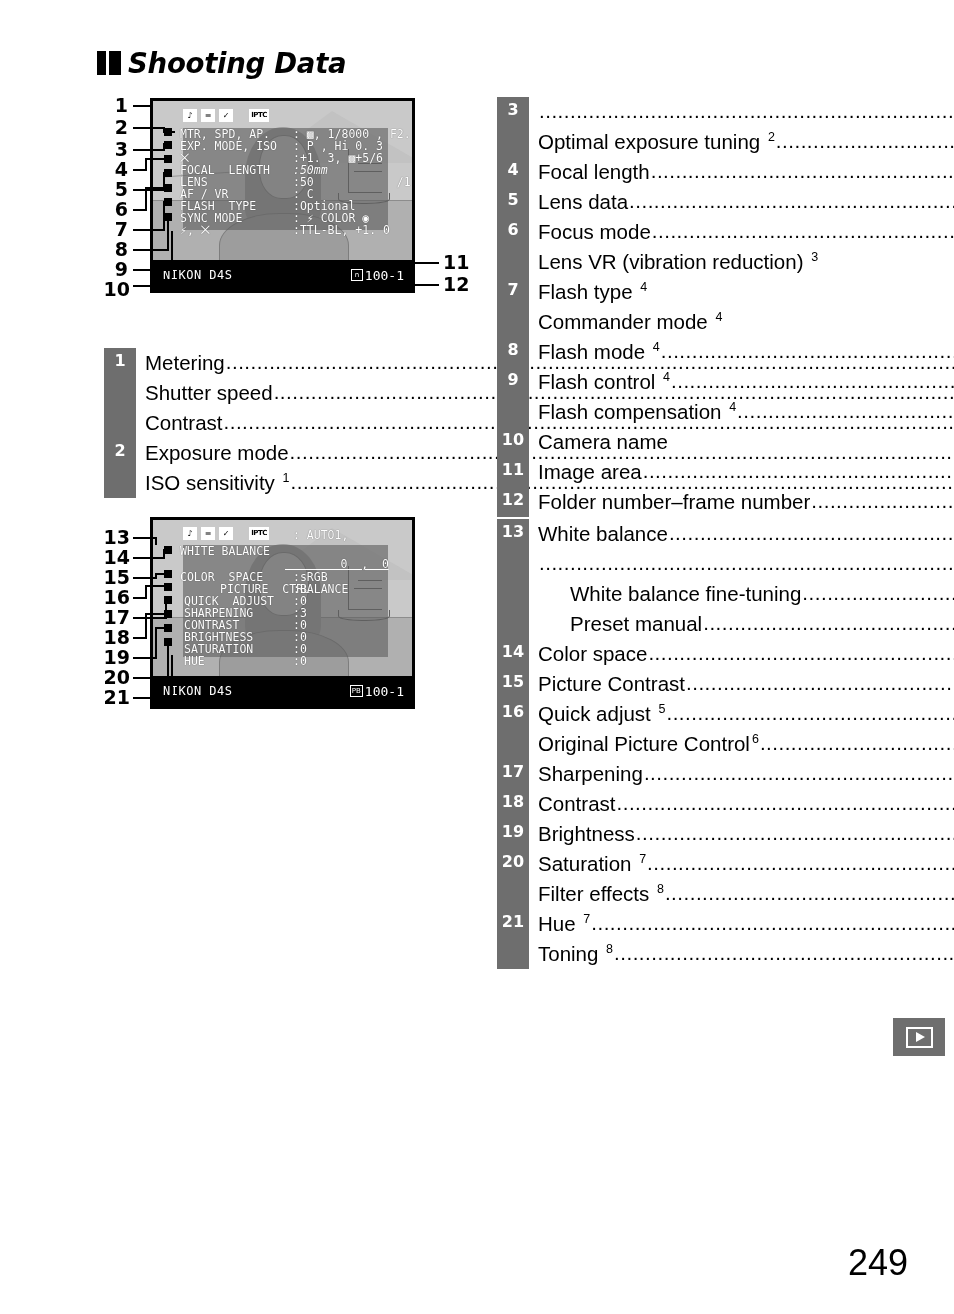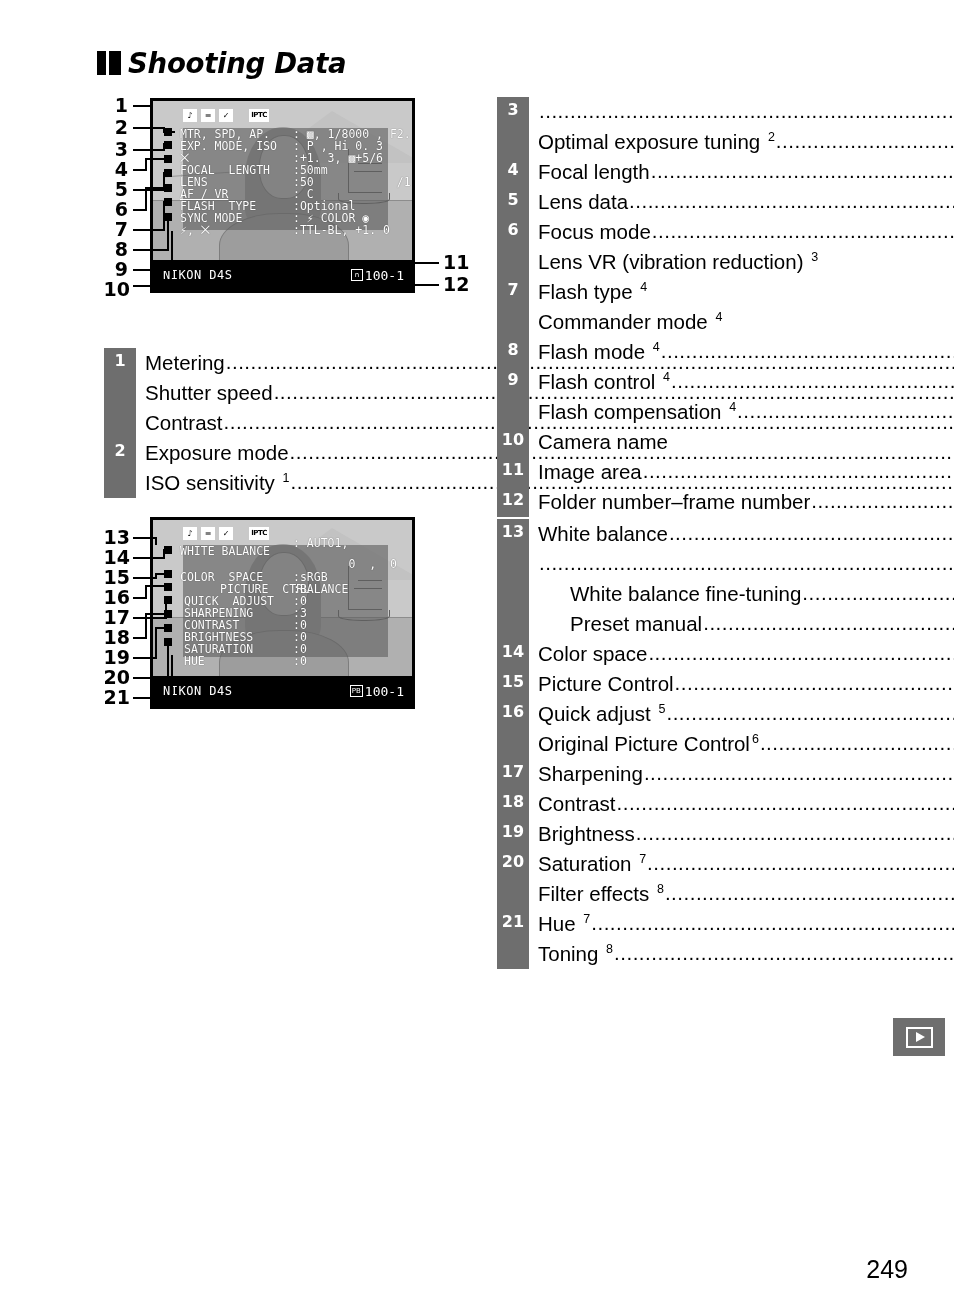--- a/index.html
+++ b/index.html
@@ -247,21 +247,21 @@
   .tab-icon .tri {
     width:0;height:0;
     border-top:5px solid transparent;
     border-bottom:5px solid transparent;
     border-left:9px solid #fff;
     margin-left:2px;
   }
   .page-num {
     position:absolute;
     right:46px; bottom:30px;
-    font-size:25px;
+    font-size:36px;
     font-family:"Liberation Sans", sans-serif;
     letter-spacing:0px;
   }
 </style>
 </head>
 <body>
 
 <div class="title-row">
   <div class="title-squares">
     <div class="sq small"></div>
@@ -300,26 +300,26 @@
     <div class="info-line" style="left:27px; top:26px;" title="MTR, SPD, AP."><span>MTR, SPD, AP.</span></div>
     <div class="info-line" style="left:140px; top:26px;">: ▩, 1/8000 , F2. 8</div>
 
     <div class="info-line" style="left:27px; top:38px;"><span>EXP. MODE, ISO</span></div>
     <div class="info-line" style="left:140px; top:38px;">: P , Hi 0. 3</div>
 
     <div class="info-line" style="left:27px; top:50px;"><span>⨉</span></div>
     <div class="info-line" style="left:140px; top:50px;">:+1. 3, ▩+5/6</div>
 
     <div class="info-line" style="left:27px; top:62px;"><span>FOCAL  LENGTH</span></div>
-    <div class="info-line" style="left:140px; top:62px;">:50mm</div>
+    <div class="info-line" style="left:140px; top:62px;font-style:italic;">:50mm</div>
 
     <div class="info-line" style="left:27px; top:74px;"><span>LENS</span></div>
     <div class="info-line" style="left:140px; top:74px;">:50            /1. 4</div>
 
-    <div class="info-line" style="left:27px; top:86px;text-decoration:underline;"><span>AF / VR</span></div>
+    <div class="info-line" style="left:27px; top:86px;"><span>AF / VR</span></div>
     <div class="info-line" style="left:140px; top:86px;">: C</div>
 
     <div class="info-line" style="left:27px; top:98px;"><span>FLASH  TYPE</span></div>
     <div class="info-line" style="left:140px; top:98px;">:Optional</div>
 
     <div class="info-line" style="left:27px; top:110px;"><span>SYNC MODE</span></div>
     <div class="info-line" style="left:140px; top:110px;">: ⚡ COLOR ◉</div>
 
     <div class="info-line" style="left:27px; top:122px;"><span>⚡, ⨉</span></div>
     <div class="info-line" style="left:140px; top:122px;">:TTL-BL, +1. 0</div>
@@ -443,23 +443,23 @@
     </div>
 
     <div class="icon-row" style="left:30px; top:7px;">
       <div class="mini-icon">♪</div>
       <div class="mini-icon">≡</div>
       <div class="mini-icon">✓</div>
       <div class="mini-icon ipic" style="margin-left:12px;">IPTC</div>
     </div>
 
     <div class="info-line" style="left:27px; top:24px;">WHITE BALANCE</div>
-    <div class="info-line" style="left:140px; top:16px;">: AUTO1,</div>
-
-    <div class="info-line" style="left:140px; top:37px;">        0  ,  0</div>
+    <div class="info-line" style="left:140px; top:8px;">: AUTO1,</div>
+
+    <div class="info-line" style="left:132px; top:37px;text-decoration:underline;">        0  ,  0</div>
 
     <div class="info-line" style="left:27px; top:50px;">COLOR  SPACE</div>
     <div class="info-line" style="left:140px; top:50px;">:sRGB</div>
 
     <div class="info-line" style="left:27px; top:62px;margin-left:40px;">PICTURE  CTRL</div>
     <div class="info-line" style="left:140px; top:62px;">:BALANCE</div>
 
     <div class="info-line" style="left:31px; top:74px;">QUICK  ADJUST</div>
     <div class="info-line" style="left:140px; top:74px;">:0</div>
 
@@ -671,21 +671,21 @@
         <div class="entry">
           <span class="lbl">Color space </span>
           <span class="dots">........................................................................................................................</span>
         </div>
       </div>
     </div>
     <div class="idx-row">
       <div class="idx-badge">15</div>
       <div class="idx-entries">
         <div class="entry">
-          <span class="lbl">Picture Control </span>
+          <span class="lbl">Picture Contrast </span>
           <span class="dots">........................................................................................................................</span>
         </div>
       </div>
     </div>
     <div class="idx-row">
       <div class="idx-badge">16</div>
       <div class="idx-entries">
         <div class="entry">
           <span class="lbl">Quick adjust <sup>5</sup></span>
           <span class="dots">........................................................................................................................</span>

